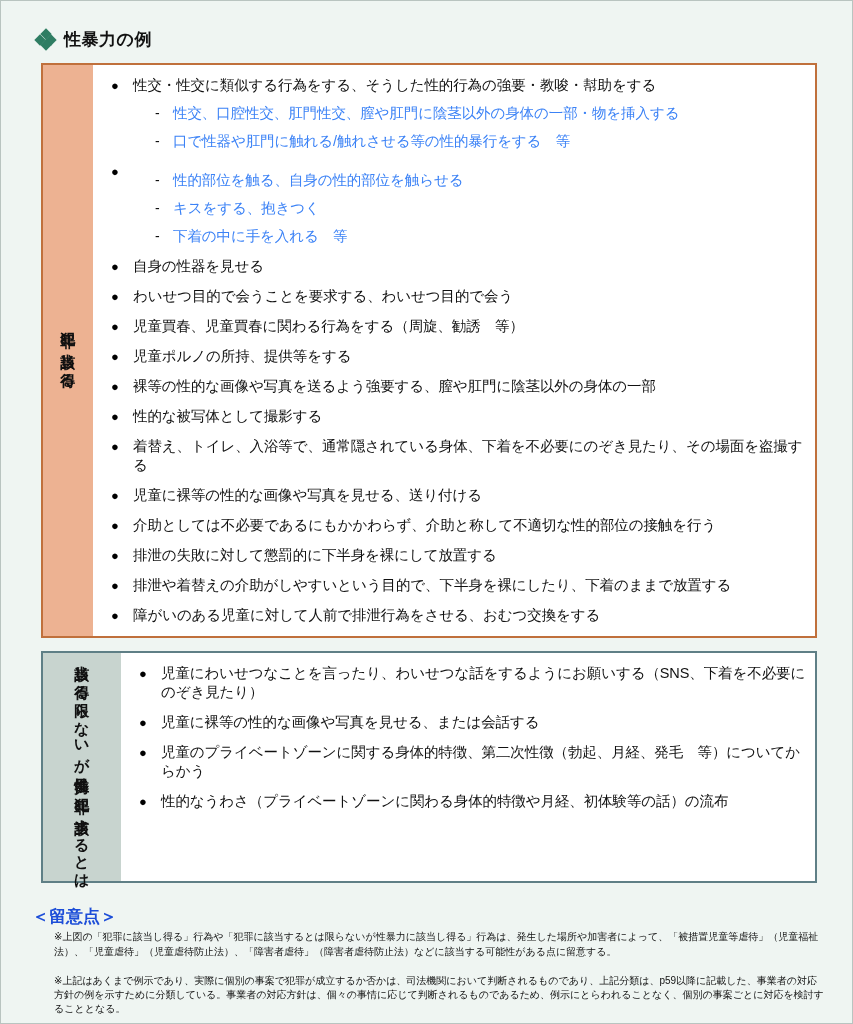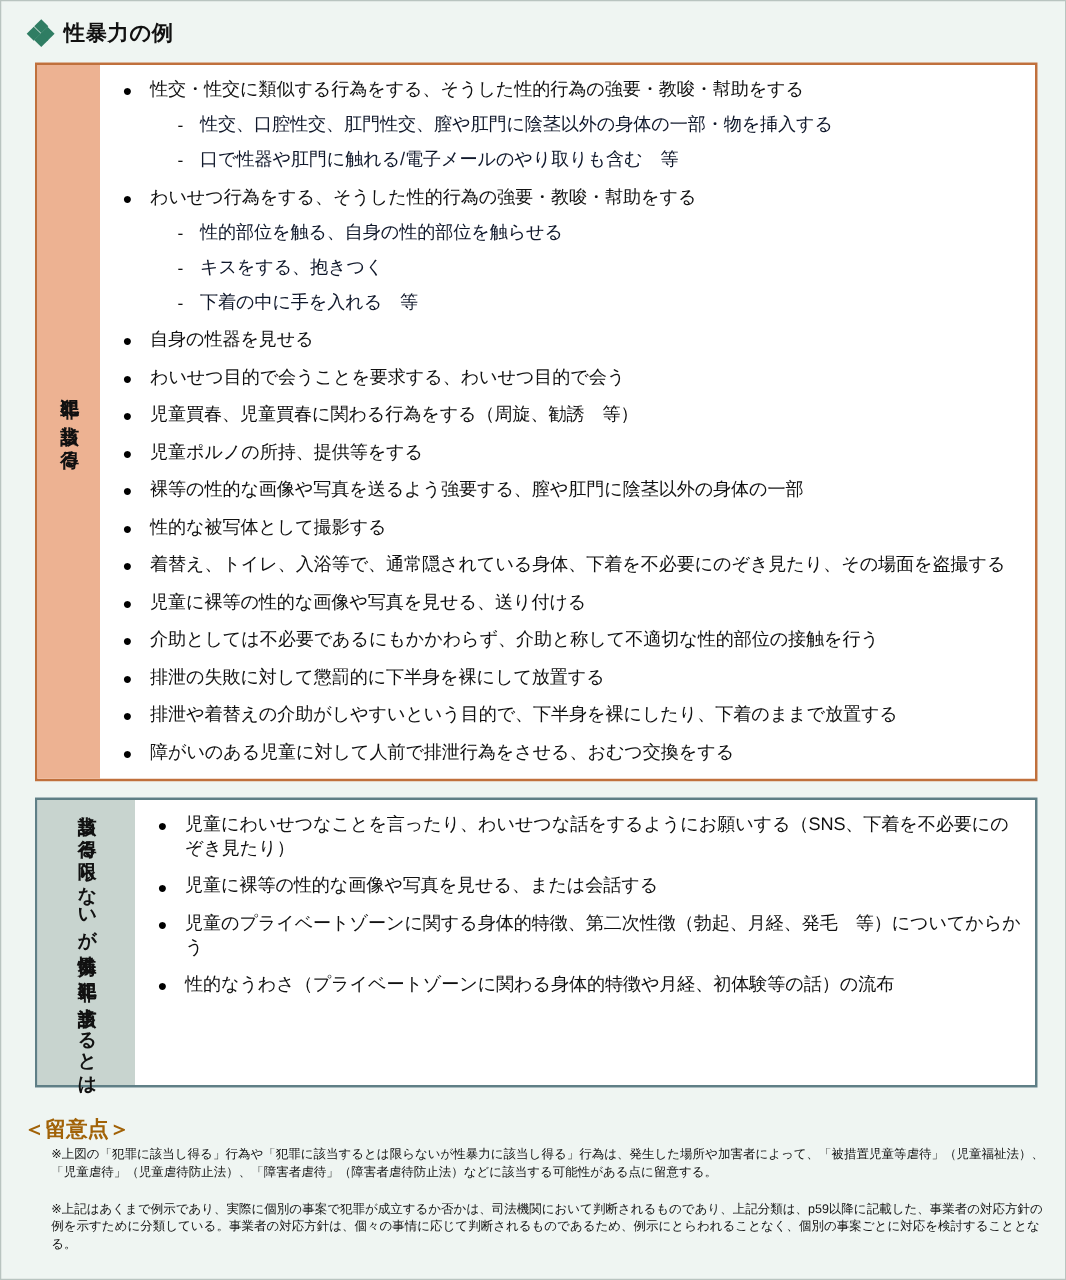--- a/index.html
+++ b/index.html
@@ -16,21 +16,21 @@
   }
 
   
   .page {
     position: relative;
     width: 853px;
     height: 1024px;
     box-sizing: border-box;
     background: #eff5f2;
     border: 1px solid #b9c4c0;
-    padding: 0;
+    padding: 13px;
   }
 
   
   .header {
     display: flex;
     align-items: center;
     gap: 9px;
     padding: 14px 0 10px 22px;
   }
   .diamond-icon {
@@ -144,35 +144,35 @@
   .sub-dash {
     flex: 0 0 18px;
     font-size: 14px;
     line-height: 19px;
     color: #111;
   }
   .sub-text {
     flex: 1 1 auto;
     font-size: 14.5px;
     line-height: 19px;
-    color: #0f172a;
+    color: #3b82f6;
     letter-spacing: -0.1px;
   }
   .sub-wrap { margin-top: -2px; }
 
   
   .notes {
     margin: 22px 14px 0 18px;
     box-sizing: border-box;
   }
   .notes-heading {
     font-size: 17px;
     font-weight: bold;
     margin: 0 0 2px 0;
-    color: #a16207;
+    color: #1d4ed8;
   }
   .note-para {
     font-size: 10px;
     line-height: 1.42;
     color: #111;
     margin: 0 0 15px 0;
     text-indent: 0;
     padding-left: 22px;
   }
   .note-para:last-child { margin-bottom: 0; }
@@ -204,30 +204,29 @@
         <span class="bullet-dot">●</span>
         <span class="bullet-text">
           <span>性交・性交に類似する行為をする、そうした性的行為の強要・教唆・幇助をする</span>
           <span class="sub-wrap">
             <span class="sub-row">
               <span class="sub-dash">-</span>
               <span class="sub-text">性交、口腔性交、肛門性交、膣や肛門に陰茎以外の身体の一部・物を挿入する</span>
             </span>
             <span class="sub-row">
               <span class="sub-dash">-</span>
-              <span class="sub-text">口で性器や肛門に触れる/電子メールのやり取りも含む　等</span>
+              <span class="sub-text">口で性器や肛門に触れる/触れさせる等の性的暴行をする　等</span>
             </span>
           </span>
         </span>
       </div>
 
       <div class="bullet-row">
         <span class="bullet-dot">●</span>
         <span class="bullet-text">
-          <span>わいせつ行為をする、そうした性的行為の強要・教唆・幇助をする</span>
           <span class="sub-wrap">
             <span class="sub-row">
               <span class="sub-dash">-</span>
               <span class="sub-text">性的部位を触る、自身の性的部位を触らせる</span>
             </span>
             <span class="sub-row">
               <span class="sub-dash">-</span>
               <span class="sub-text">キスをする、抱きつく</span>
             </span>
             <span class="sub-row">

